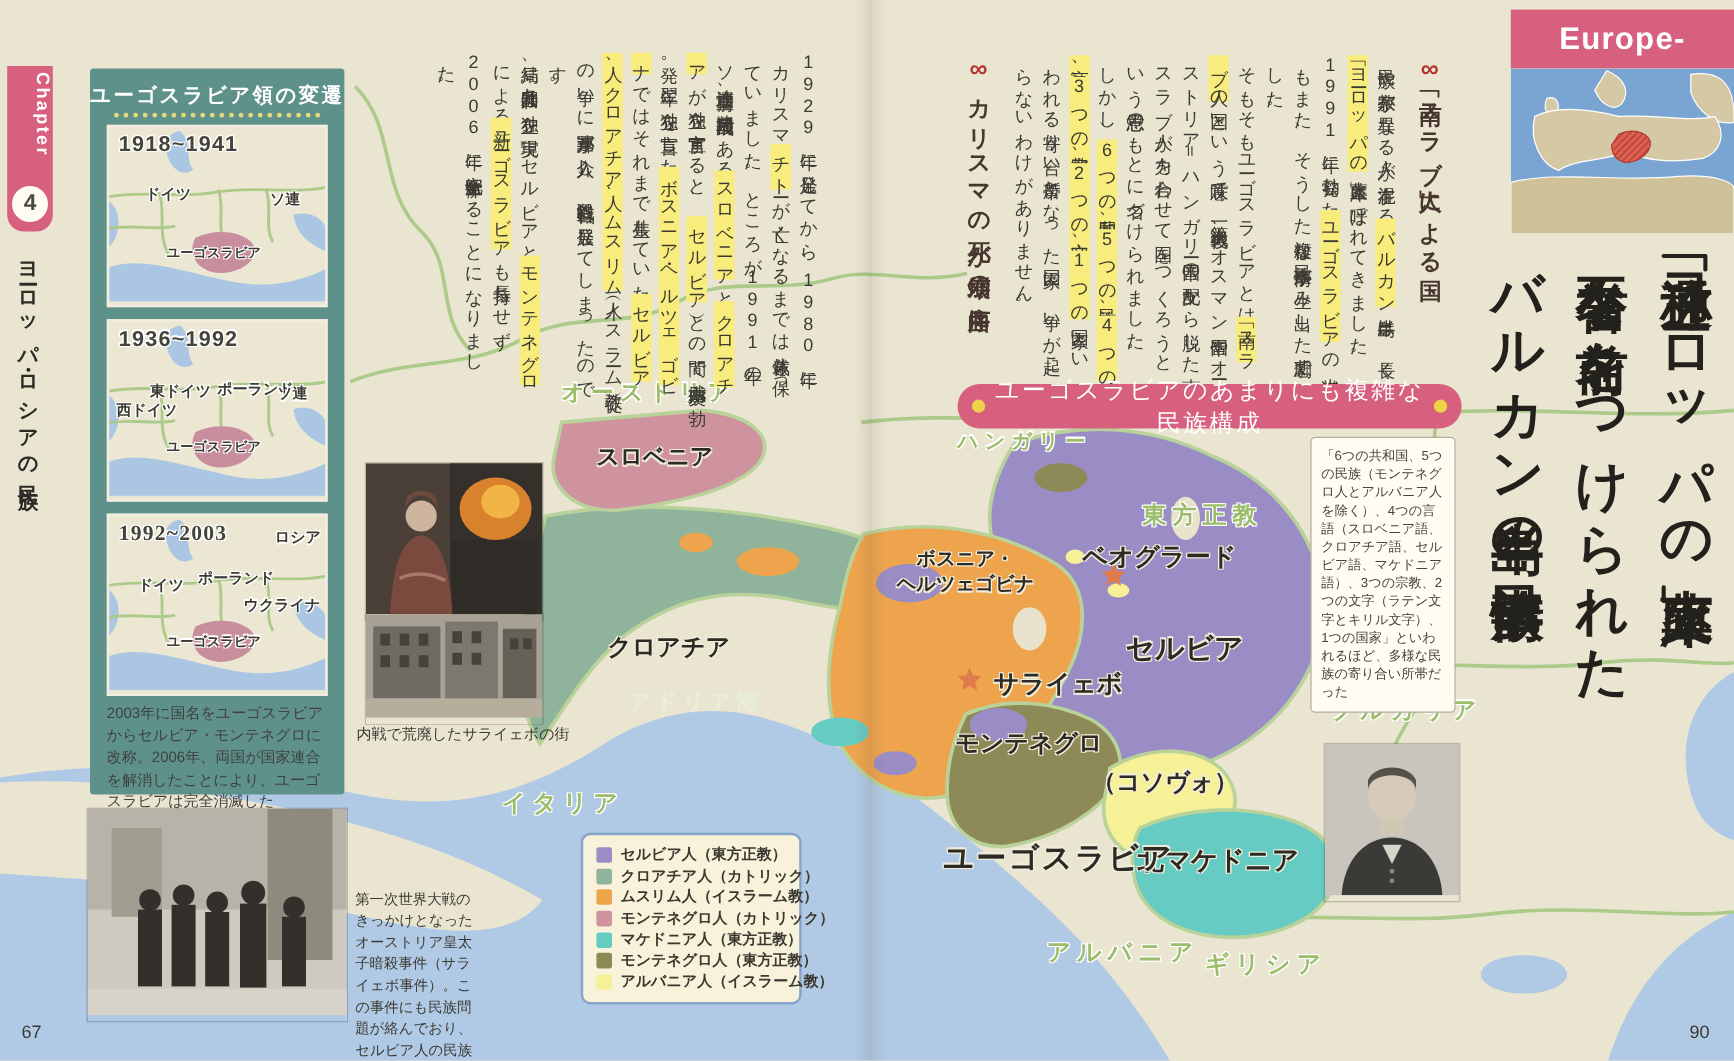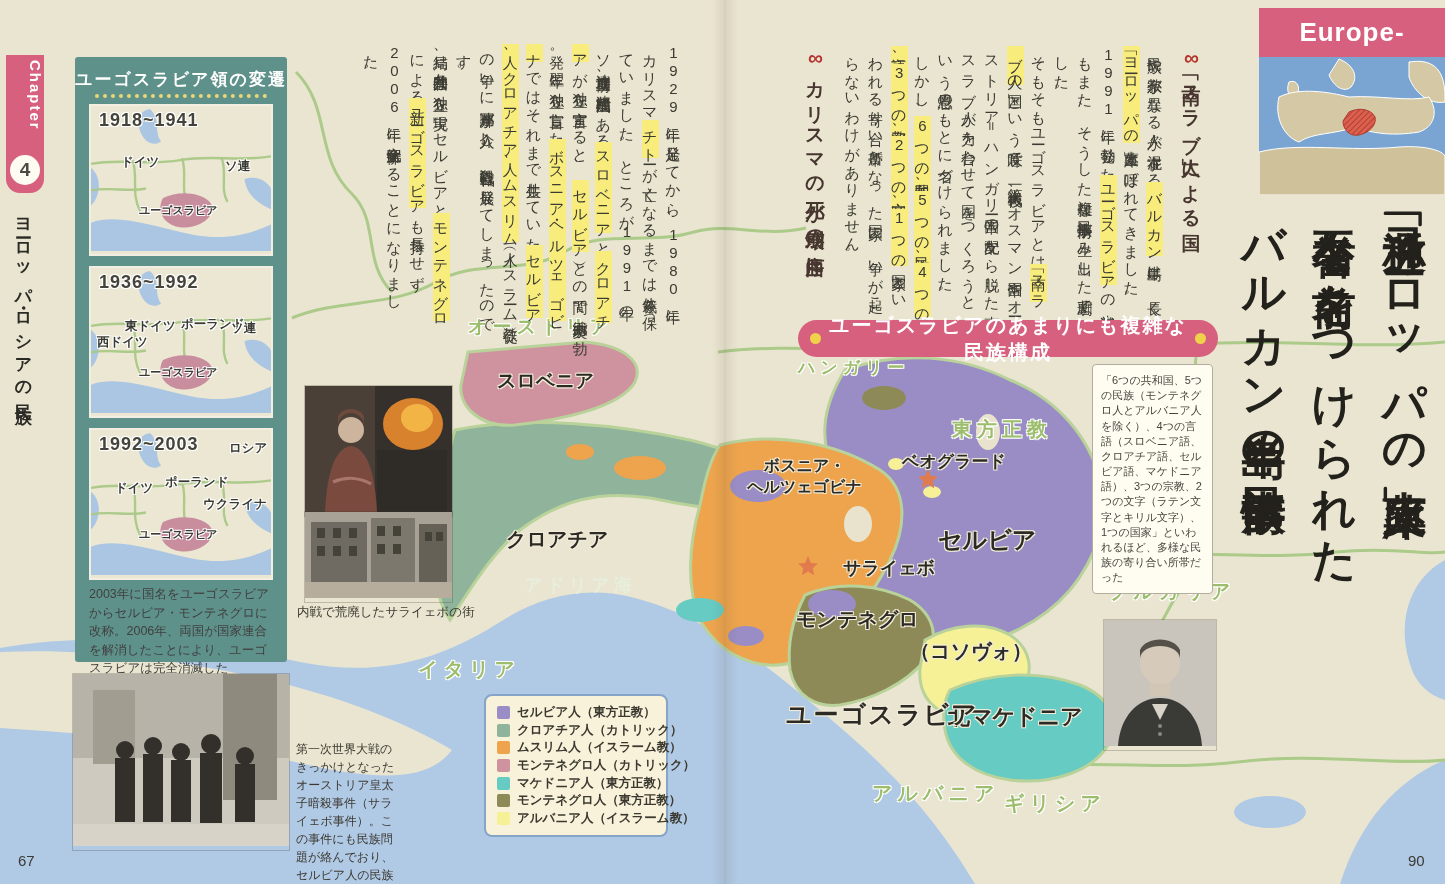--- a/index.html
+++ b/index.html
@@ -39,21 +39,21 @@
   .legend{left:484px;top:694px;width:184px;background:#f8f2da;border:2px solid #86a4c8;border-radius:8px;padding:8px 11px;box-sizing:border-box;}
   .legend-row{display:flex;align-items:center;height:17.6px;font-size:12.5px;font-weight:bold;color:#3a382f;white-space:nowrap;}
   .sw{width:13px;height:13px;margin-right:7px;border-radius:2px;flex:0 0 auto;}
   .sw1{background:#9a8dc6;} .sw2{background:#8fb49b;} .sw3{background:#eea44d;} .sw4{background:#cf93a0;}
   .sw5{background:#66cbc3;} .sw6{background:#8d8a58;} .sw7{background:#f6f096;}
   .eu-banner{left:1259px;top:8px;width:186px;height:49px;background:#d6607e;color:#fff;font-weight:bold;
     font-size:26px;text-align:center;line-height:49px;letter-spacing:1px;}
   .map-banner{left:798px;top:320px;width:420px;height:37px;background:#d6607e;border-radius:19px;
     display:flex;align-items:center;justify-content:space-between;padding:0 12px;box-sizing:border-box;}
   .map-banner .dot{width:11px;height:11px;border-radius:50%;background:#f0d24a;flex:0 0 auto;}
-  .map-banner .txt{color:#fff;font-weight:bold;font-size:20px;letter-spacing:2px;flex:1;text-align:center;}
+  .map-banner .txt{color:#fff;font-weight:normal;font-size:20px;letter-spacing:2px;flex:1;text-align:center;}
   .note-box{left:1092px;top:364px;width:121px;background:#fffdf2;border:1px solid #b3ad9e;border-radius:4px;
     font-size:11px;line-height:1.38;color:#45433b;padding:8px 8px;box-sizing:border-box;}
   .pagenum{font-size:15px;color:#3a3a33;}
   .fold{left:712px;top:0;width:26px;height:884px;background:linear-gradient(to right,rgba(90,80,60,0),rgba(90,80,60,.10) 45%,rgba(90,80,60,.16) 50%,rgba(90,80,60,.10) 55%,rgba(90,80,60,0));}
 </style>
 </head>
 <body>
 
 <div class="spread">
 
@@ -120,22 +120,22 @@
   <div class="abs map-label halo" style="left:506px;top:526px;font-size:20px;">クロアチア</div>
   <div class="abs" style="left:722px;top:456px;width:165px;text-align:center;">
     <div class="map-label halo" style="font-size:16px;">ボスニア・</div>
     <div class="map-label halo" style="font-size:16px;">ヘルツェゴビナ</div>
   </div>
   <div class="abs map-label halo" style="left:938px;top:524px;font-size:24px;">セルビア</div>
   <div class="abs map-label halo" style="left:796px;top:606px;font-size:20px;">モンテネグロ</div>
   <div class="abs map-label halo" style="left:910px;top:638px;font-size:20px;">（コソヴォ）</div>
   <div class="abs map-label halo" style="left:948px;top:702px;font-size:22px;">北マケドニア</div>
   <div class="abs map-label halo" style="left:786px;top:698px;font-size:25px;letter-spacing:2px;">ユーゴスラビア</div>
-  <div class="abs map-label halo" style="left:902px;top:450px;font-size:17px;">ベオグラード</div>
-  <div class="abs map-label halo" style="left:828px;top:556px;font-size:18px;margin-left:15px;">サライェボ</div>
+  <div class="abs map-label halo" style="left:902px;top:450px;font-size:21px;">ベオグラード</div>
+  <div class="abs map-label halo" style="left:828px;top:556px;font-size:21px;">サライェボ</div>
 
   <div class="abs fold"></div>
 
   <div class="abs chapter-tab"></div>
   <div class="abs chapter-word vtext">Chapter</div>
   <div class="abs chapter-circle">4</div>
   <div class="abs chapter-series vtext">ヨーロッパ・ロシアの民族</div>
 
   <div class="abs tl-box"></div>
   <div class="abs tl-title">ユーゴスラビア領の変遷</div>
@@ -177,21 +177,21 @@
     <div class="abs panel-label whalo" style="left:90px;top:48px;">ポーランド</div>
     <div class="abs panel-label whalo" style="left:6px;top:66px;">西ドイツ</div>
     <div class="abs panel-label whalo" style="left:140px;top:52px;">ソ連</div>
     <div class="abs panel-label small whalo" style="left:48px;top:97px;">ユーゴスラビア</div>
   </div>
 
   <div class="abs tl-panel" style="top:428px;">
     <svg width="180" height="148" viewBox="0 0 190 150">
         <use href="#mm"></use>
       </svg>
-    <div class="abs tl-period whalo" style="left:8px;top:4px;">1992~2003</div>
+    <div class="abs tl-period whalo" style="left:8px;top:4px;font-family:Liberation Serif, serif;">1992~2003</div>
     <div class="abs panel-label whalo" style="left:138px;top:10px;">ロシア</div>
     <div class="abs panel-label whalo" style="left:24px;top:50px;">ドイツ</div>
     <div class="abs panel-label whalo" style="left:74px;top:44px;">ポーランド</div>
     <div class="abs panel-label whalo" style="left:112px;top:66px;">ウクライナ</div>
     <div class="abs panel-label small whalo" style="left:48px;top:97px;">ユーゴスラビア</div>
   </div>
 
   <div class="abs tl-cap">2003年に国名をユーゴスラビアからセルビア・モンテネグロに改称。2006年、両国が国家連合を解消したことにより、ユーゴスラビアは完全消滅した</div>
 
   <div class="abs vtext body-text" style="left:293px;top:44px;width:392px;height:288px;">

